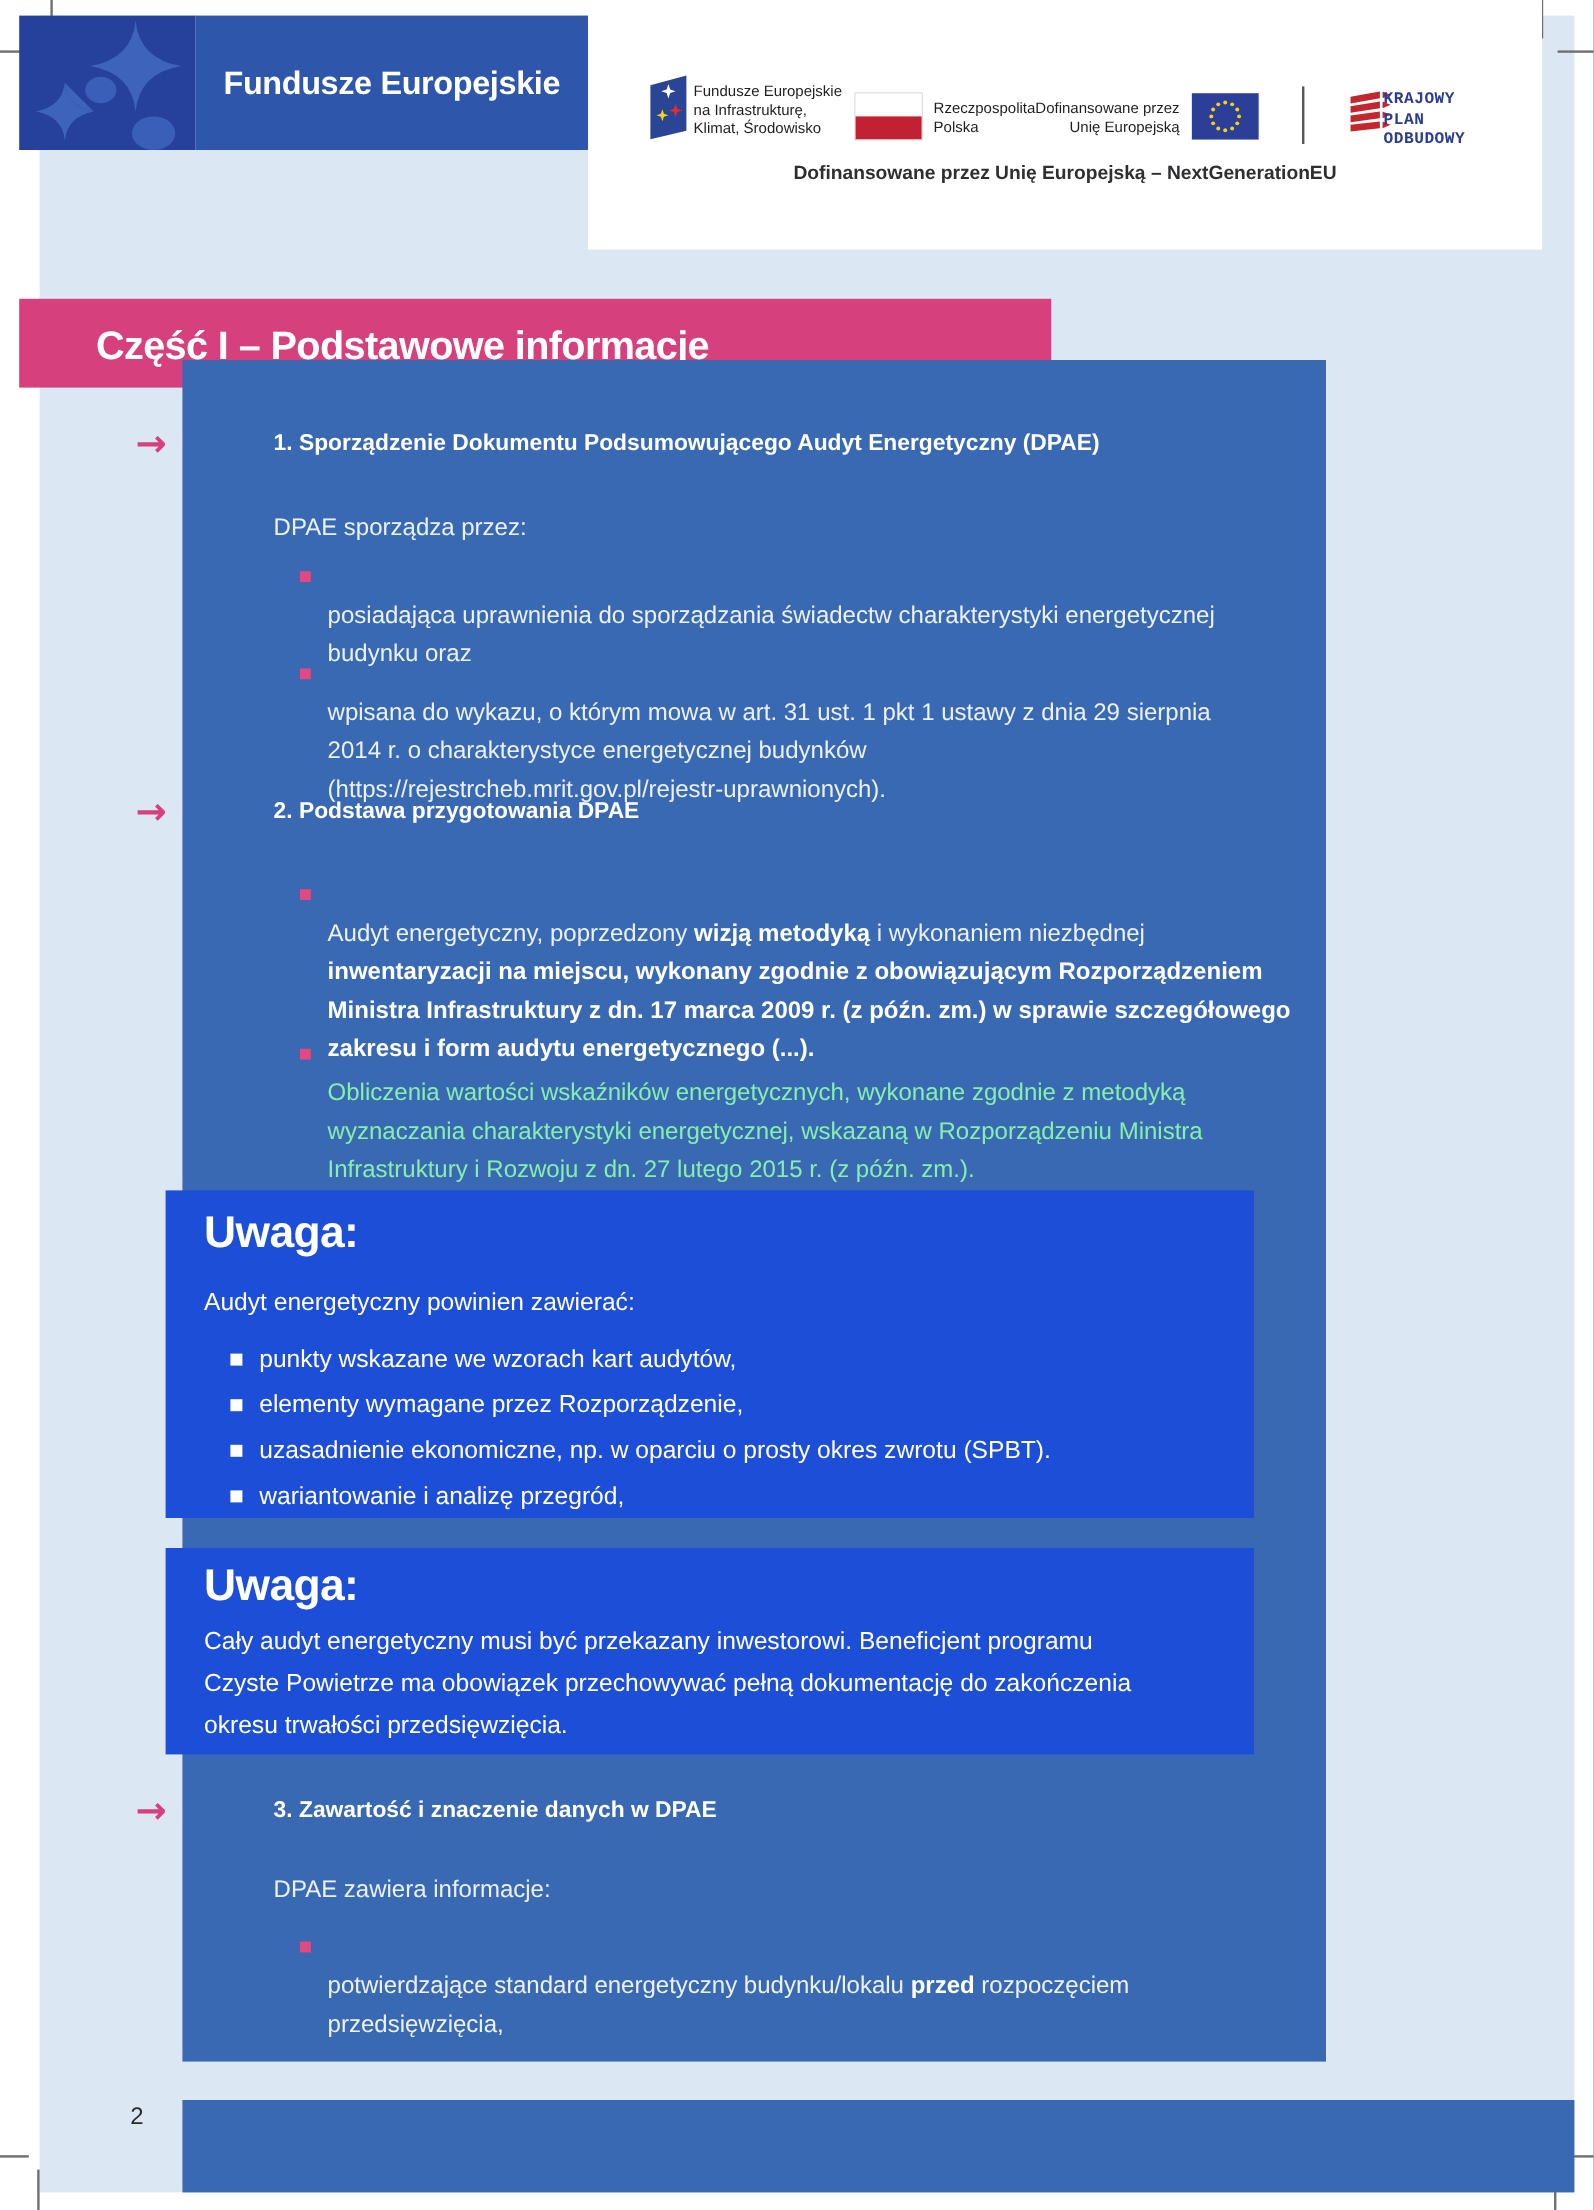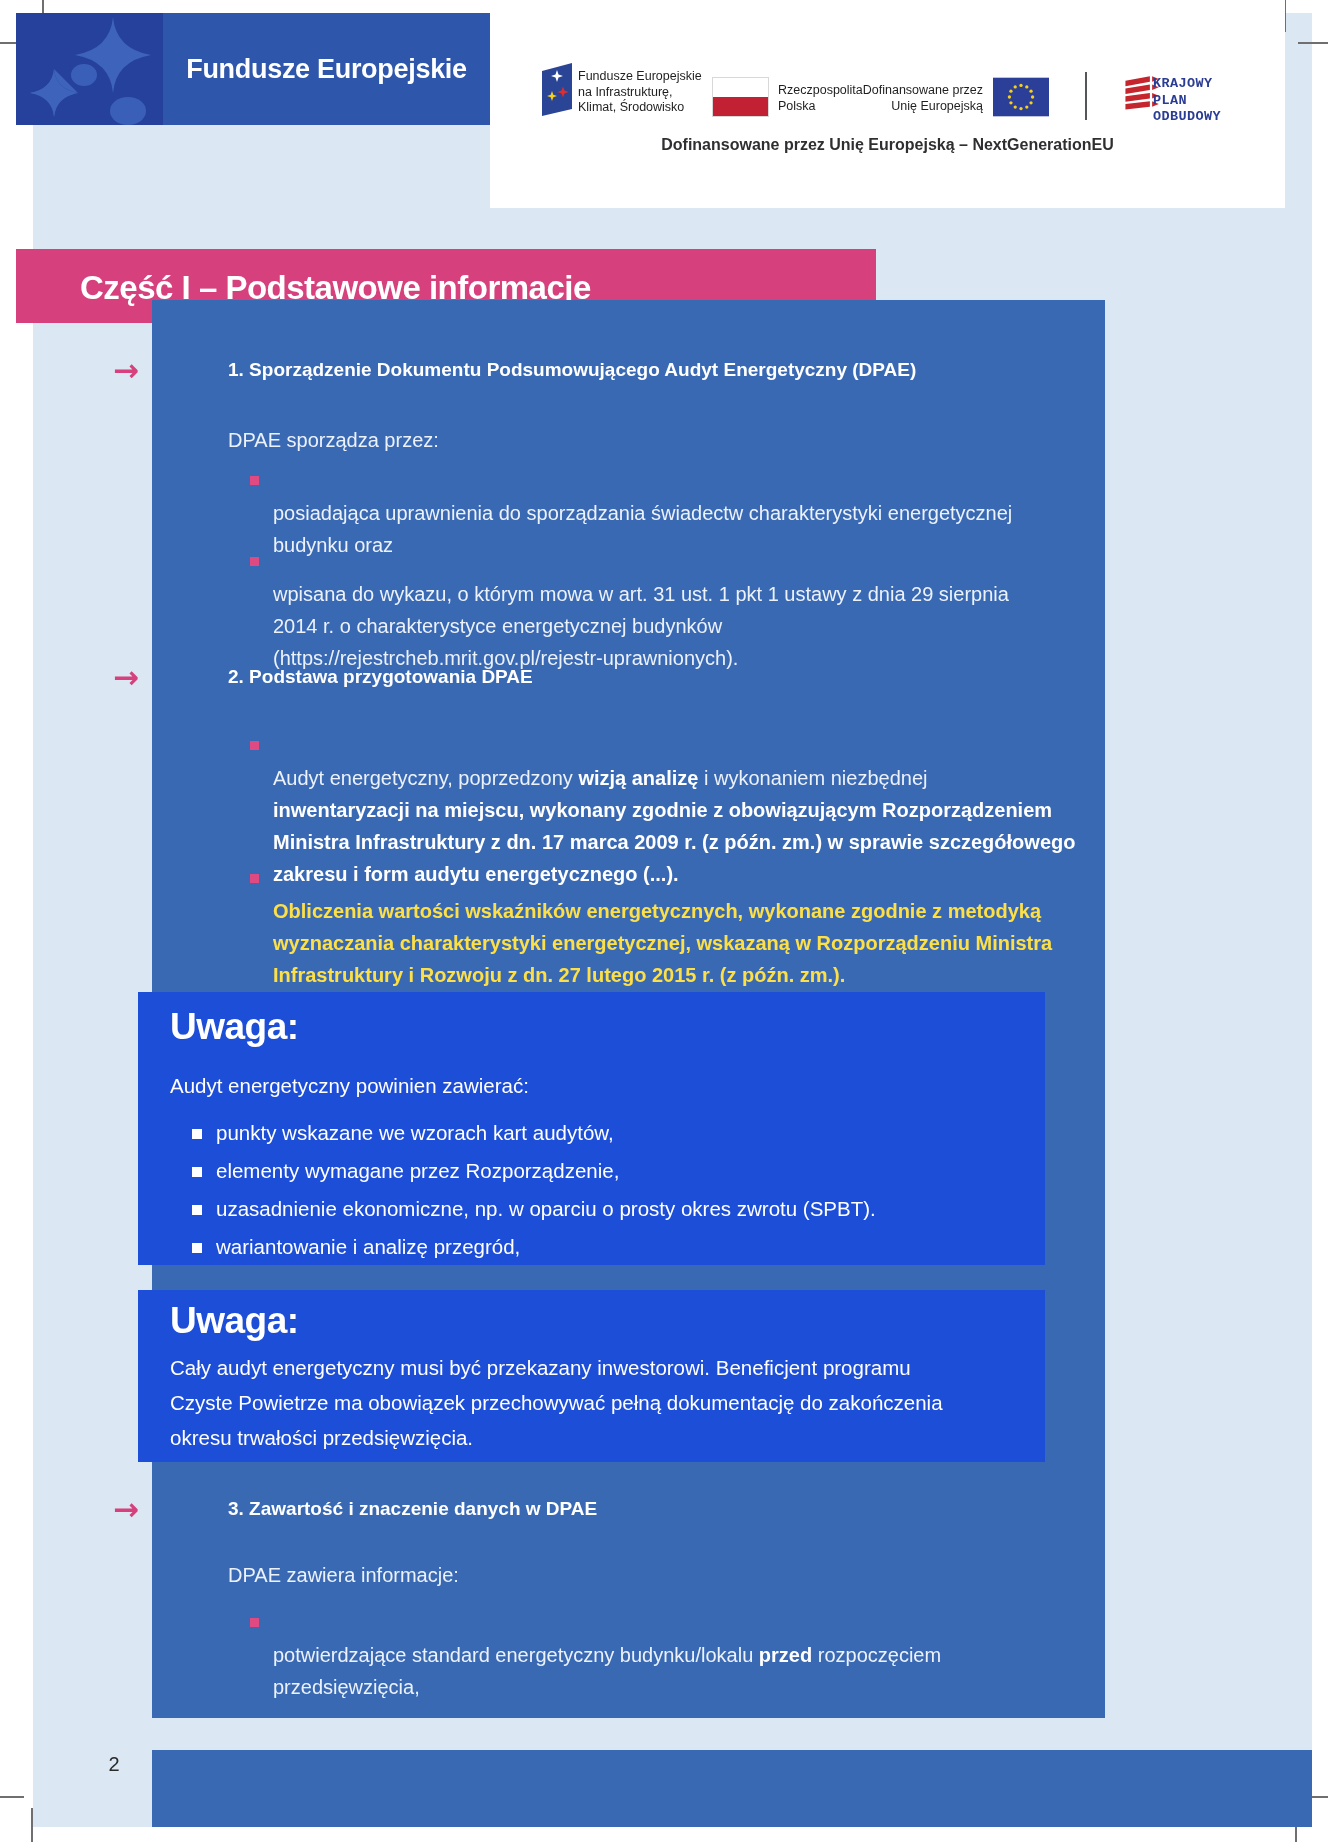--- a/index.html
+++ b/index.html
@@ -34,21 +34,21 @@
 
   
   .title-bar{left:16px;top:249px;width:860px;height:74px;background:#d5407d;}
   .title-bar .t{padding-left:64px;line-height:77px;color:#ffffff;font-size:33px;font-weight:700;letter-spacing:-0.5px;}
 
   
   .content-box{left:152px;top:300px;width:953px;height:1418px;background:#3a69b4;}
   .sec-h{position:absolute;left:76px;font-size:19px;font-weight:700;color:#ffffff;line-height:30px;width:850px;}
   .body-text{position:absolute;font-size:20px;line-height:32px;color:#ecf2fa;white-space:pre-line;}
   .body-text .b{font-weight:700;color:#ffffff;}
-  .bold{font-weight:700;color:#fde047;}
+  .bold{font-weight:400;color:#86efac;}
   .bullet{left:121px;width:845px;}
   .intro{left:76px;}
   .psq{position:absolute;left:-23px;top:11px;width:9px;height:9px;background:#de4a81;}
 
   
   .arrow{left:104px;width:44px;height:42px;line-height:42px;text-align:center;
     color:#d5407d;font-size:31px;font-weight:700;font-family:"DejaVu Sans",sans-serif;}
 
   
   .note-box{background:#1d4ed8;}
@@ -171,21 +171,21 @@
   </div>
   <div class="body-text bullet" style="top:246px;">
     <span class="psq"></span><span>wpisana do wykazu, o którym mowa w art. 31 ust. 1 pkt 1 ustawy z dnia 29 sierpnia
 2014 r. o charakterystyce energetycznej budynków
 (https://rejestrcheb.mrit.gov.pl/rejestr-uprawnionych).</span>
   </div>
 
   <div class="sec-h" style="top:362px;">2. Podstawa przygotowania DPAE</div>
 
   <div class="body-text bullet" style="top:430px;">
-    <span class="psq"></span><span><span>Audyt energetyczny, poprzedzony </span><span class="b">wizją analizę</span><span> i wykonaniem niezbędnej
+    <span class="psq"></span><span><span>Audyt energetyczny, poprzedzony </span><span class="b">wizją metodyką</span><span> i wykonaniem niezbędnej
 </span><span class="b">inwentaryzacji na miejscu, wykonany zgodnie z obowiązującym Rozporządzeniem
 Ministra Infrastruktury z dn. 17 marca 2009 r. (z późn. zm.) w sprawie szczegółowego
 zakresu i form audytu energetycznego (...).</span></span>
   </div>
   <div class="body-text bullet bold" style="top:563px;">
     <span class="psq"></span><span>Obliczenia wartości wskaźników energetycznych, wykonane zgodnie z metodyką
 wyznaczania charakterystyki energetycznej, wskazaną w Rozporządzeniu Ministra
 Infrastruktury i Rozwoju z dn. 27 lutego 2015 r. (z późn. zm.).</span>
   </div>
 

